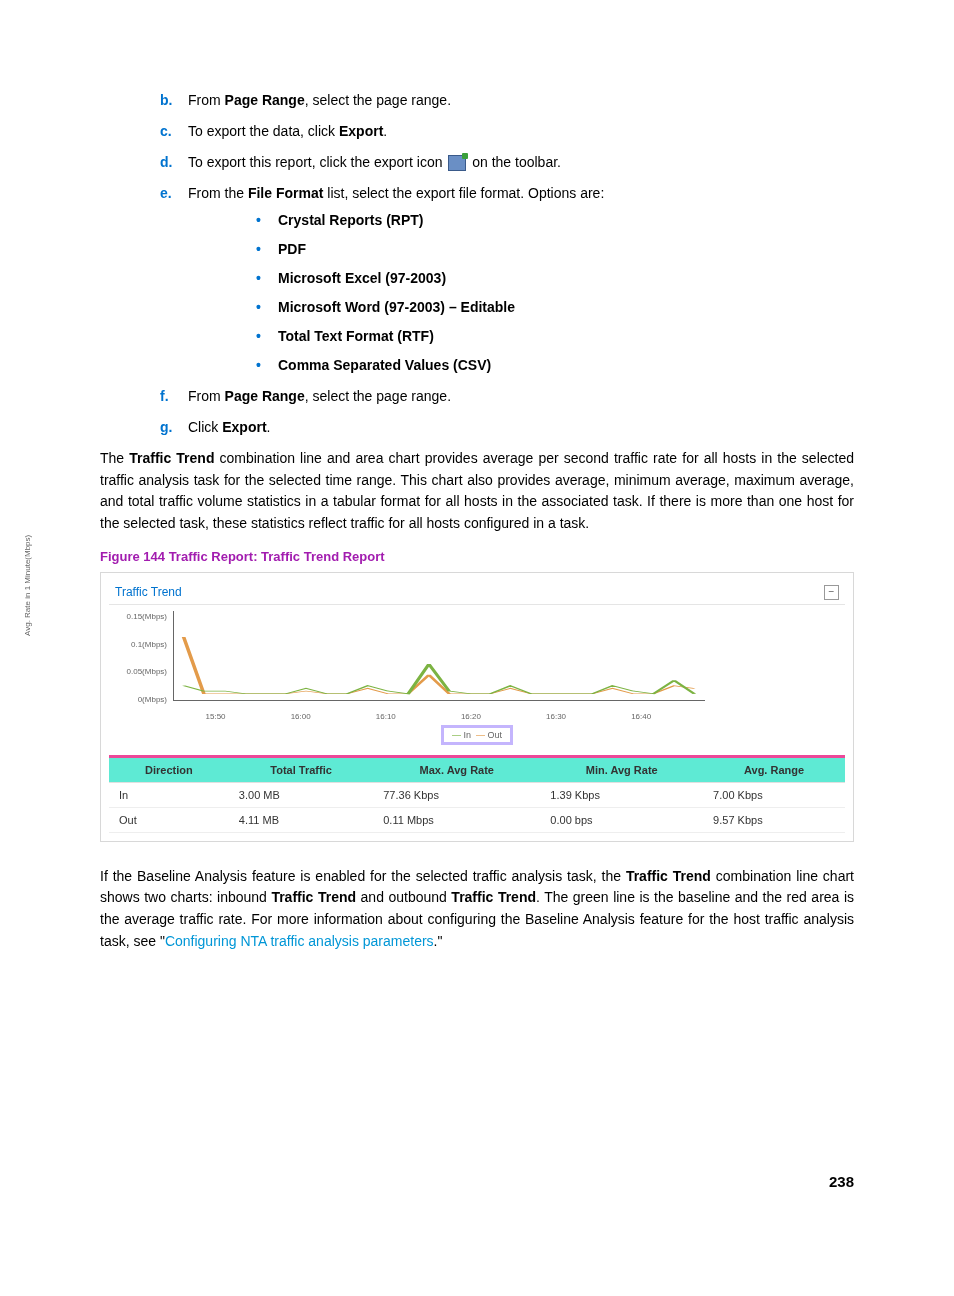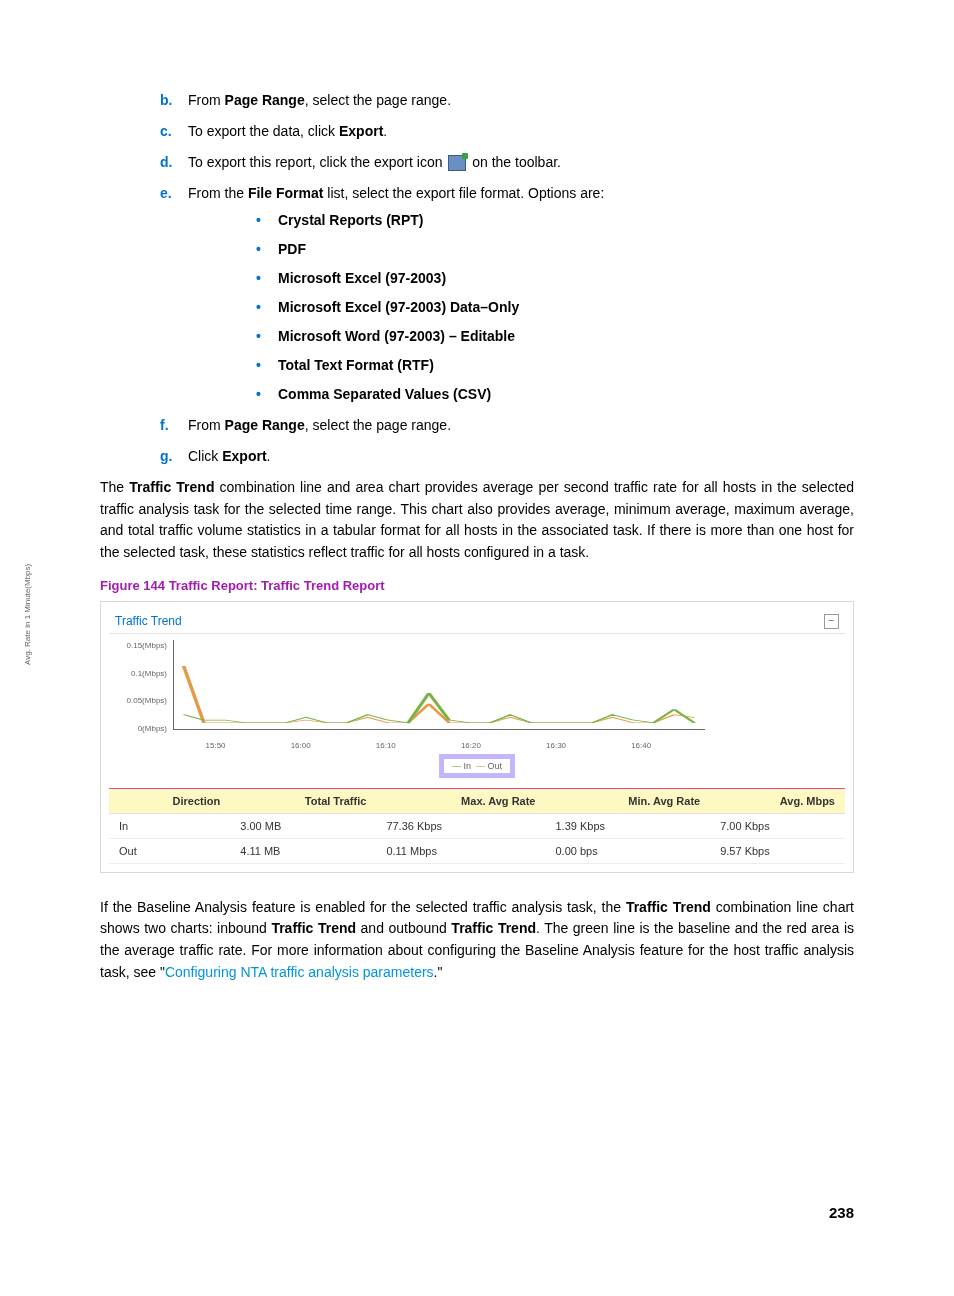--- a/index.html
+++ b/index.html
@@ -155,39 +155,39 @@
     top: 0;
     right: 0;
     bottom: 20px;
     width: 100%;
     height: calc(100% - 20px);
   }
   .legend {
     text-align: center;
     font-size: 9px;
     color: #666;
-    border: 5px solid #c4b5fd;
+    border: 3px solid #c4b5fd;
     display: inline-block;
     padding: 2px 8px;
     margin-top: 4px;
   }
   .legend-wrap {
     text-align: center;
   }
   table.stats {
     width: 100%;
     border-collapse: collapse;
     font-size: 11px;
     margin-top: 10px;
   }
   table.stats th {
-    text-align: right;
-    font-weight: bold;
-    background: #fef9c3;
-    border-top: 1px solid #ec4899;
+    text-align: center;
+    font-weight: bold;
+    background: #5eead4;
+    border-top: 3px solid #ec4899;
     border-bottom: 1px solid #e0e0e0;
     padding: 6px 10px;
     color: #333;
   }
   table.stats td {
     padding: 6px 10px;
     border-bottom: 1px solid #eee;
     color: #333;
   }
   .export-icon {
@@ -235,21 +235,20 @@
     </li>
     <li><span class="marker">d.</span>
       <span>To export this report, click the export icon </span><span class="export-icon"></span><span> on the toolbar.</span>
     </li>
     <li><span class="marker">e.</span>
       <span>From the </span><b>File Format</b><span> list, select the export file format. Options are:</span>
       <ul class="ul-ff">
         <li>Crystal Reports (RPT)</li>
         <li>PDF</li>
         <li>Microsoft Excel (97-2003)</li>
-        <li>Microsoft Excel (97-2003) Data–Only</li>
         <li>Microsoft Word (97-2003) – Editable</li>
         <li>Total Text Format (RTF)</li>
         <li>Comma Separated Values (CSV)</li>
       </ul>
     </li>
     <li><span class="marker">f.</span>
       <span>From </span><b>Page Range</b><span>, select the page range.</span>
     </li>
     <li><span class="marker">g.</span>
       <span>Click </span><b>Export</b><span>.</span>
@@ -296,21 +295,21 @@
       </div>
     </div>
 
     <table class="stats">
       <thead>
         <tr>
           <th>Direction</th>
           <th>Total Traffic</th>
           <th>Max. Avg Rate</th>
           <th>Min. Avg Rate</th>
-          <th>Avg. Mbps</th>
+          <th>Avg. Range</th>
         </tr>
       </thead>
       <tbody>
         <tr>
           <td>In</td>
           <td>3.00 MB</td>
           <td>77.36 Kbps</td>
           <td>1.39 Kbps</td>
           <td>7.00 Kbps</td>
         </tr>

